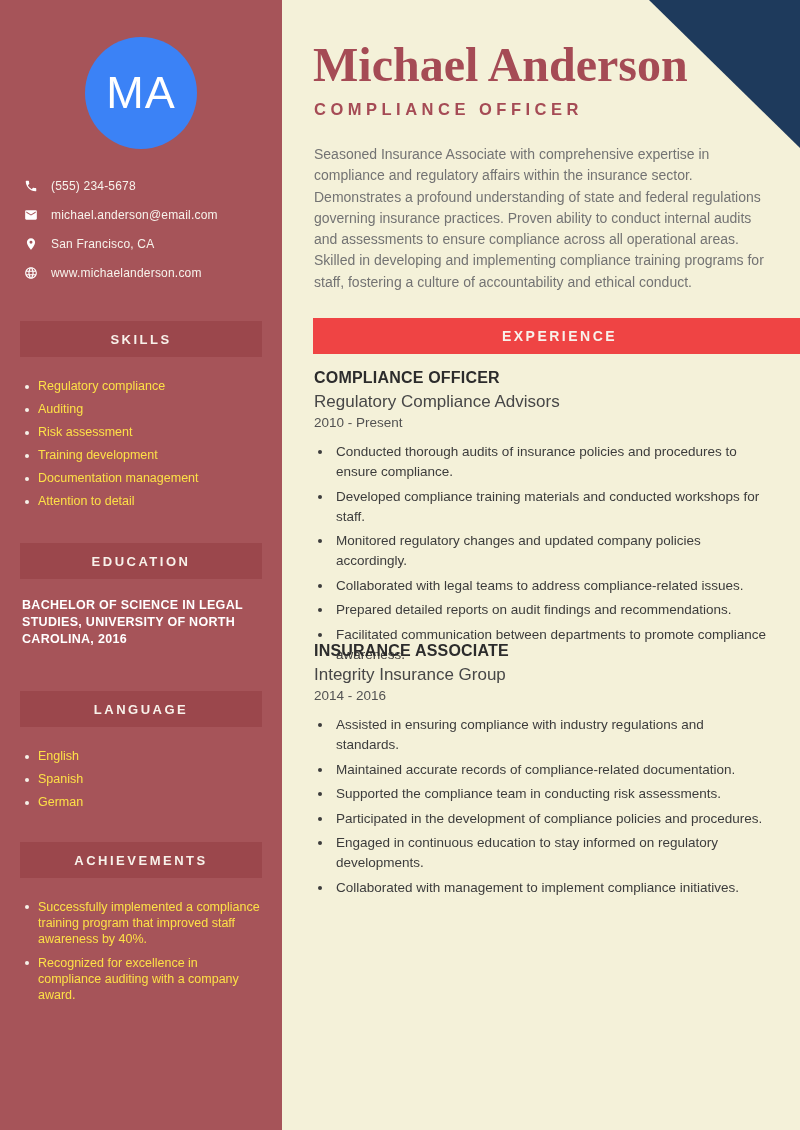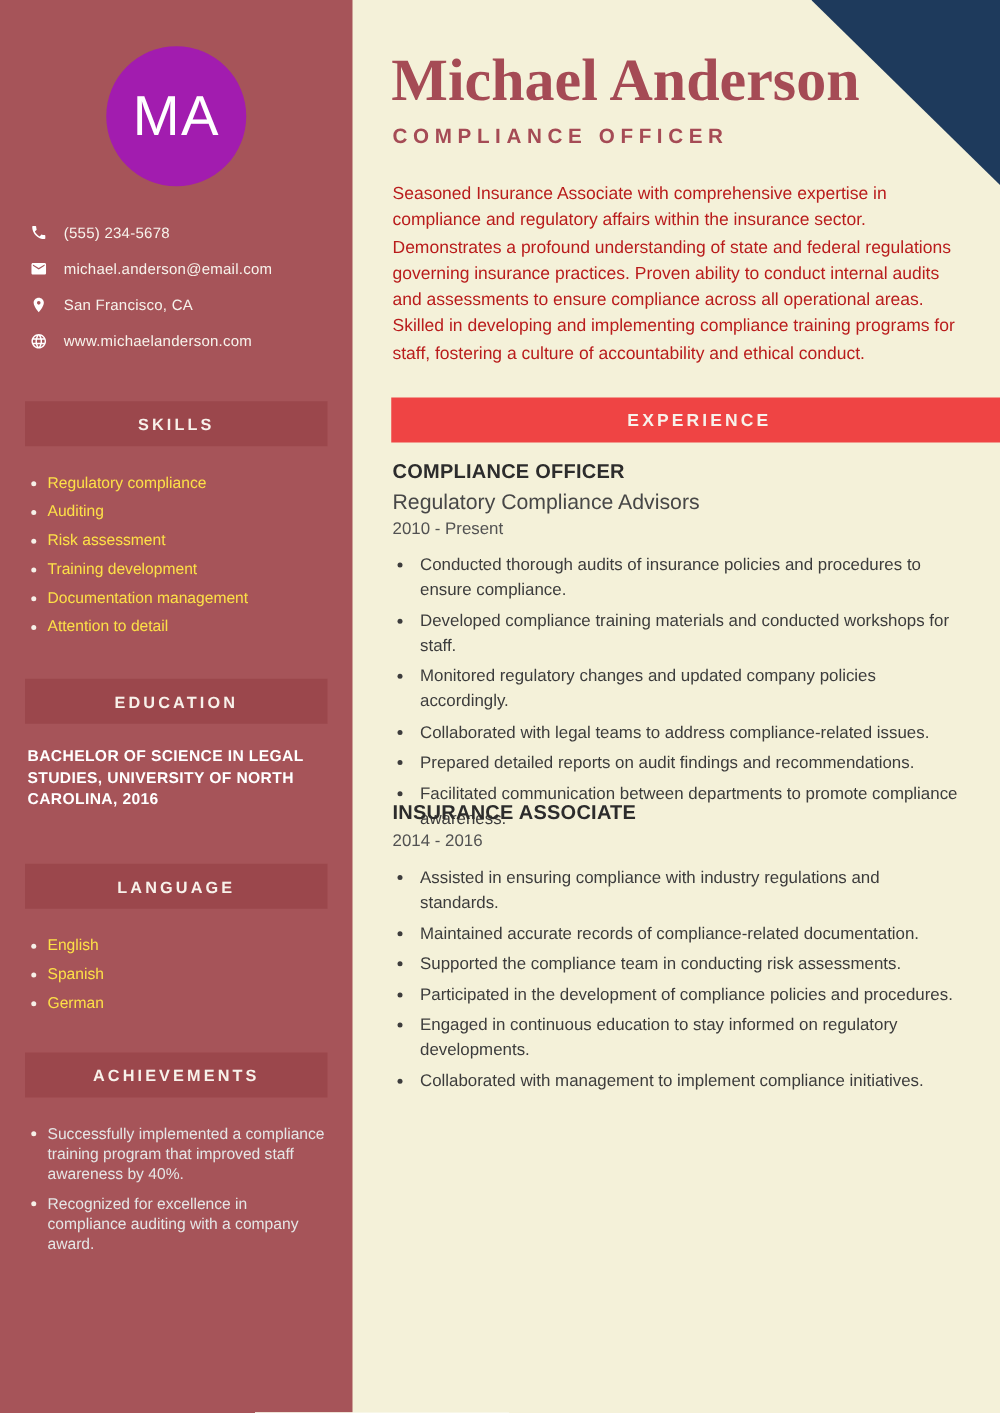--- a/index.html
+++ b/index.html
@@ -23,21 +23,21 @@
     background: #a65459;
   }
   .avatar {
     position: absolute;
     top: 37px;
     left: 50%;
     transform: translateX(-50%);
     width: 112px;
     height: 112px;
     border-radius: 50%;
-    background: #a21caf;
+    background: #3b82f6;
     display: flex;
     align-items: center;
     justify-content: center;
   }
   .avatar span {
     color: #ffffff;
     font-size: 45px;
     font-weight: 500;
     letter-spacing: 1px;
   }
@@ -111,21 +111,21 @@
     font-weight: bold;
     line-height: 17px;
     letter-spacing: 0.3px;
   }
 
   .achieve-list { position: absolute; top: 899px; left: 25px; width: 238px; list-style: none; }
   .achieve-list li {
     display: flex;
     align-items: flex-start;
     gap: 9px;
-    color: #e5e5e5;
+    color: #fde047;
     font-size: 12.5px;
     line-height: 16px;
     margin-bottom: 8px;
   }
   .achieve-list li .dot {
     flex: 0 0 4px;
     width: 4px; height: 4px;
     margin-top: 6px;
     border-radius: 50%;
     background: #f6f1e9;
@@ -161,21 +161,21 @@
     font-size: 16.5px;
     font-weight: bold;
     letter-spacing: 4.5px;
     color: #a54b55;
   }
   .summary {
     position: absolute;
     top: 144px;
     left: 1px;
     width: 455px;
-    color: #b91c1c;
+    color: #737373;
     font-size: 14px;
     line-height: 21.3px;
   }
   .exp-band {
     position: absolute;
     top: 318px;
     left: 0;
     width: 493px;
     height: 36px;
     background: #ef4444;
@@ -346,20 +346,21 @@
         <li>Developed compliance training materials and conducted workshops for staff.</li>
         <li>Monitored regulatory changes and updated company policies accordingly.</li>
         <li>Collaborated with legal teams to address compliance-related issues.</li>
         <li>Prepared detailed reports on audit findings and recommendations.</li>
         <li>Facilitated communication between departments to promote compliance awareness.</li>
       </ul>
     </section>
 
     <section class="job job-2">
       <h3>INSURANCE ASSOCIATE</h3>
+      <div class="company">Integrity Insurance Group</div>
       <div class="dates">2014 - 2016</div>
       <ul>
         <li>Assisted in ensuring compliance with industry regulations and standards.</li>
         <li>Maintained accurate records of compliance-related documentation.</li>
         <li>Supported the compliance team in conducting risk assessments.</li>
         <li>Participated in the development of compliance policies and procedures.</li>
         <li>Engaged in continuous education to stay informed on regulatory developments.</li>
         <li>Collaborated with management to implement compliance initiatives.</li>
       </ul>
     </section>

